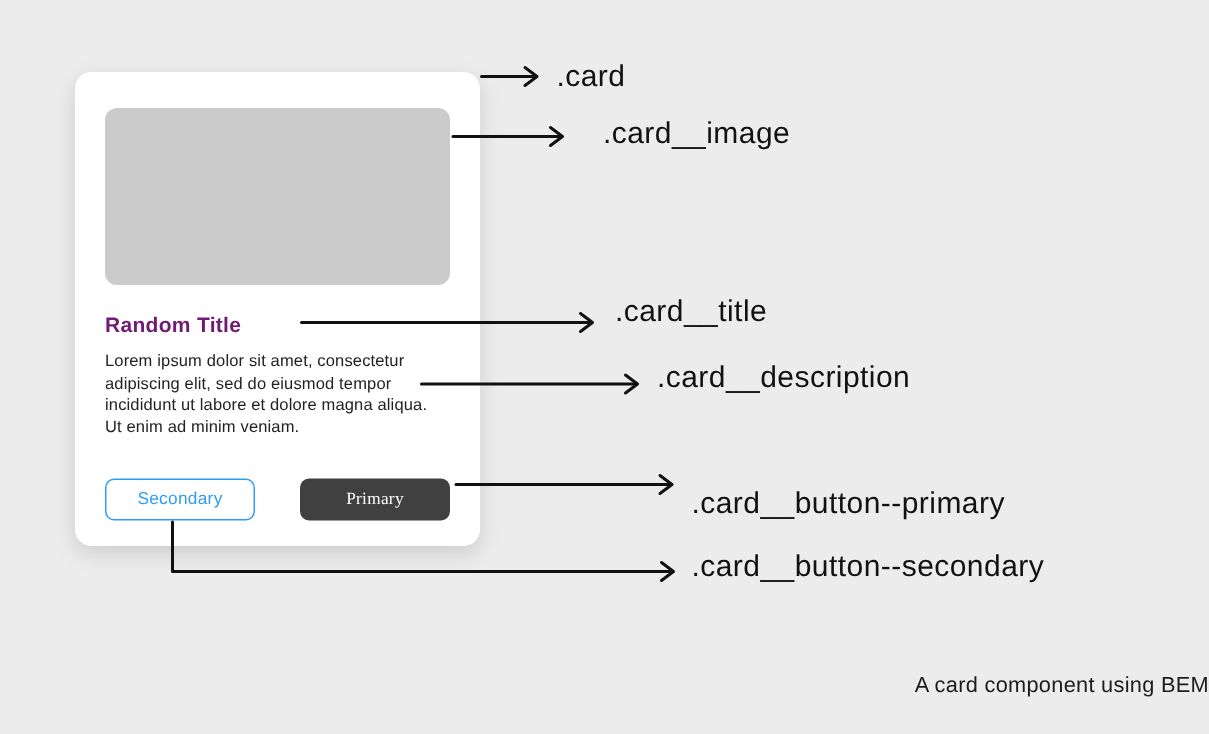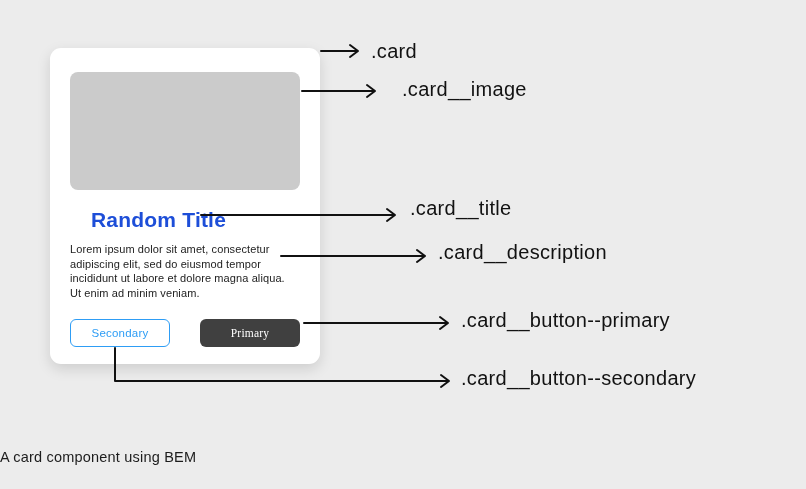--- a/index.html
+++ b/index.html
@@ -10,23 +10,22 @@
   .card{
     position:absolute; left:50px; top:48px; width:270px; height:316px;
     background:#ffffff; border-radius:11px;
     box-shadow:0 5px 14px rgba(0,0,0,0.13);
     box-sizing:border-box; padding:24px 20px 0 20px;
   }
   .card__image{
     width:230px; height:118px; background:#cbcbcb; border-radius:8px;
   }
   .card__title{
-    margin-top:18px; font-size:21px; font-weight:600; color:#1d4ed8;
+    margin-top:18px; font-size:14px; font-weight:600; color:#701a75;
     letter-spacing:0.2px;
-    margin-left:21px;
   }
   .card__description{
     margin-top:10px; width:222px; font-size:11px; line-height:14.5px;
     color:#222; letter-spacing:0.1px;
   }
   .card__buttons{
     position:absolute; left:20px; right:20px; top:271px;
     display:flex; justify-content:space-between;gap:28px;
   }
   .btn{
@@ -47,21 +46,21 @@
     position:absolute; font-size:20px; color:#121212; letter-spacing:0.3px;
     white-space:nowrap; line-height:26px;
   }
 
   
   #arrows{position:absolute; left:0; top:0; width:806px; height:489px; pointer-events:none;}
   #arrows path{stroke:#111; stroke-width:2; fill:none; stroke-linecap:round; stroke-linejoin:round;}
 
   
   .caption{
-    position:absolute; left:0; top:449px; width:806px; text-align:left;
+    position:absolute; left:0; top:449px; width:806px; text-align:right;
     font-size:14.5px; color:#1c1c1c; letter-spacing:0.2px;
   }
 </style>
 </head>
 <body>
 
 <div id="stage">
 
   <div class="card">
     <div class="card__image"></div>
@@ -97,18 +96,18 @@
     <g>
       <path d="M115 348 L115 381 L448 381"></path>
         <path d="M441 375 L449 381 L441 387"></path>
     </g>
   </svg>
 
   <div class="bem-label" style="left:371px; top:38px;">.card</div>
   <div class="bem-label" style="left:402px; top:76px;">.card__image</div>
   <div class="bem-label" style="left:410px; top:195px;">.card__title</div>
   <div class="bem-label" style="left:438px; top:239px;">.card__description</div>
-  <div class="bem-label" style="left:461px; top:307px;">.card__button--primary</div>
+  <div class="bem-label" style="left:461px; top:323px;">.card__button--primary</div>
   <div class="bem-label" style="left:461px; top:365px;">.card__button--secondary</div>
 
   <div class="caption">A card component using BEM</div>
 
 </div>
 
 </body></html>

